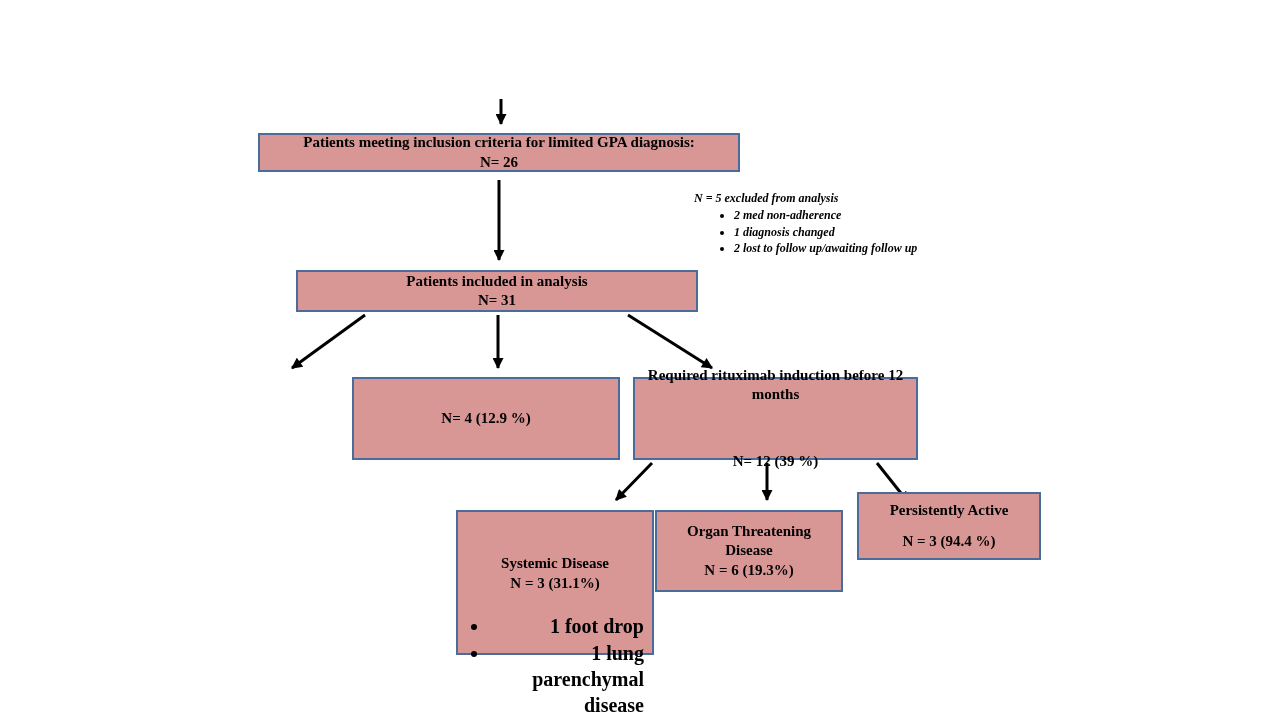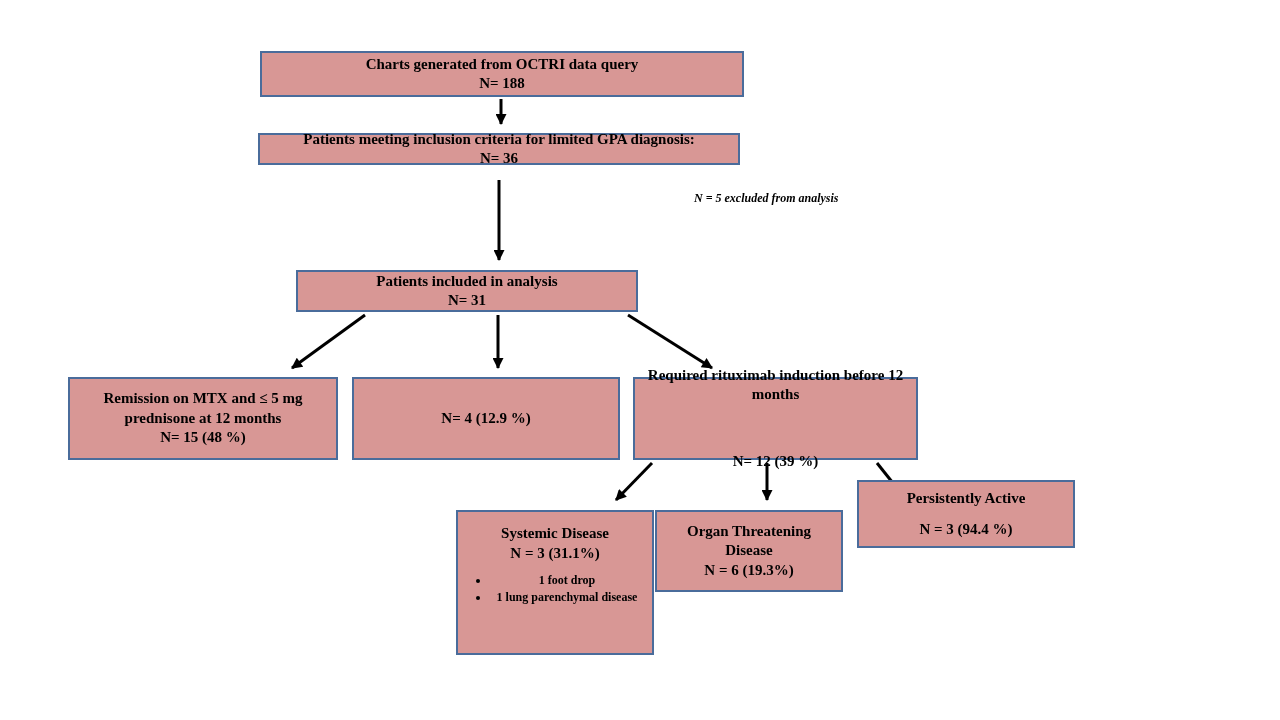--- a/index.html
+++ b/index.html
@@ -19,36 +19,36 @@
     border: 2px solid var(--box-border, #4a6c9b);
     display: flex; flex-direction: column;
     justify-content: center; align-items: center;
     text-align: center;
     font-weight: bold; font-size: 15px; line-height: 1.3;
     color: var(--text, #000);
     padding: 3px 8px;
   }
 
   #box-charts     { left: 260px; top: 51px;  width: 484px; height: 46px; }
-  #box-inclusion  { left: 258px; top: 133px; width: 482px; height: 32px; }
-  #box-analysis   { left: 296px; top: 270px; width: 342px; height: 42px; }
+  #box-inclusion  { left: 258px; top: 133px; width: 482px; height: 39px; }
+  #box-analysis   { left: 296px; top: 270px; width: 402px; height: 42px; }
   #box-remission  { left: 68px;  top: 377px; width: 270px; height: 83px; }
   #box-mtx        { left: 352px; top: 377px; width: 268px; height: 83px; }
   #box-rituximab  { left: 633px; top: 377px; width: 285px; height: 83px; gap: 47px; }
-  #box-systemic   { left: 456px; top: 510px; width: 198px; height: 145px; justify-content: flex-start; padding-top: 12px; }
+  #box-systemic   { left: 456px; top: 510px; width: 198px; height: 145px; justify-content: flex-start; padding-top: 42px; }
   #box-organ      { left: 655px; top: 510px; width: 188px; height: 82px; }
-  #box-persistent { left: 857px; top: 480px; width: 218px; height: 68px; gap: 12px; }
+  #box-persistent { left: 857px; top: 492px; width: 184px; height: 68px; gap: 12px; }
 
   #box-systemic ul {
     list-style: disc;
-    text-align: center;
+    text-align: right;
     align-self: stretch;
     padding-left: 24px;
-    margin-top: 10px;
-    font-size: 12px;
+    margin-top: 20px;
+    font-size: 20px;
   }
   #box-systemic li { margin-bottom: 1px; }
 
   .note {
     position: absolute;
     left: 694px; top: 191px; width: 224px;
     font-style: italic; font-weight: bold;
     font-size: 12px; line-height: 1.28;
     color: var(--text, #000);
     text-align: left;
@@ -70,43 +70,40 @@
     <line x1="501" y1="99" x2="501" y2="124" stroke="#000" stroke-width="3" marker-end="url(#ah)"></line>
     <line x1="499" y1="180" x2="499" y2="260" stroke="#000" stroke-width="3" marker-end="url(#ah)"></line>
     <line x1="365" y1="315" x2="292" y2="368" stroke="#000" stroke-width="3" marker-end="url(#ah)"></line>
     <line x1="498" y1="315" x2="498" y2="368" stroke="#000" stroke-width="3" marker-end="url(#ah)"></line>
     <line x1="628" y1="315" x2="712" y2="368" stroke="#000" stroke-width="3" marker-end="url(#ah)"></line>
     <line x1="652" y1="463" x2="616" y2="500" stroke="#000" stroke-width="3" marker-end="url(#ah)"></line>
     <line x1="767" y1="463" x2="767" y2="500" stroke="#000" stroke-width="3" marker-end="url(#ah)"></line>
     <line x1="877" y1="463" x2="908" y2="502" stroke="#000" stroke-width="3" marker-end="url(#ah)"></line>
   </svg>
 
-  <div class="box" id="box-charts">
-    <div>Charts generated from OCTRI data query</div>
-    <div>N= 188</div>
-  </div>
 
   <div class="box" id="box-inclusion">
     <div>Patients meeting inclusion criteria for limited GPA diagnosis:</div>
-    <div>N= 36</div>
+    <div>N= 26</div>
   </div>
 
   <div class="note">
     <div>N = 5 excluded from analysis</div>
+    <ul>
+      <li>2 med non-adherence</li>
+      <li>1 diagnosis changed</li>
+      <li>2 lost to follow up/awaiting follow up</li>
+    </ul>
   </div>
 
   <div class="box" id="box-analysis">
     <div>Patients included in analysis</div>
     <div>N= 31</div>
   </div>
 
-  <div class="box" id="box-remission">
-    <div>Remission on MTX and ≤ 5 mg prednisone at 12 months</div>
-    <div>N= 15 (48 %)</div>
-  </div>
 
   <div class="box" id="box-mtx">
     <div>N= 4 (12.9 %)</div>
   </div>
 
   <div class="box" id="box-rituximab">
     <div>Required rituximab induction before 12 months</div>
     <div>N= 12 (39 %)</div>
   </div>
 

